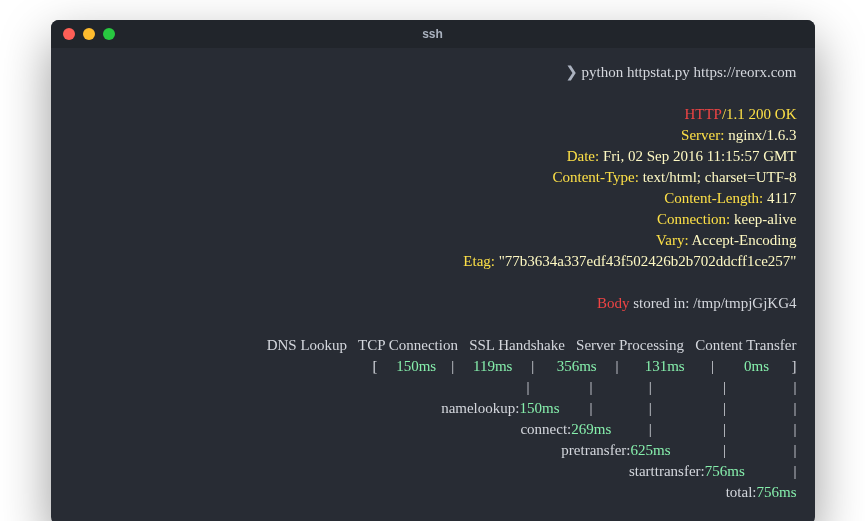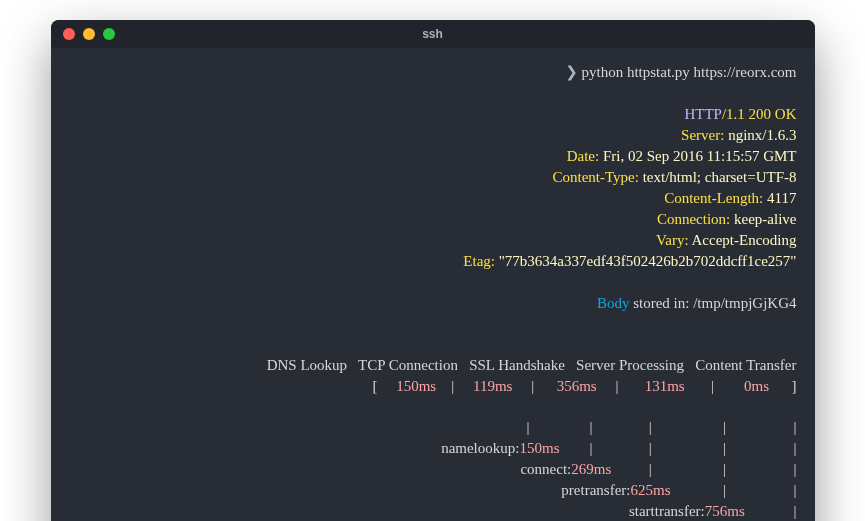--- a/index.html
+++ b/index.html
@@ -53,26 +53,26 @@
     .content {
       padding: 14px 18px 22px;
       color: #abb2bf;
       line-height: 1.4;
       white-space: pre;
       font-size: 15px;
       font-family: Liberation Serif, serif;
     }
     .prompt-chev { color: #abb2bf; }
     .cmd { color: #d4d7dd; }
-    .yellow-t { color: #0ea5e9; padding-left: 40px; }
+    .yellow-t { color: #ef4444; padding-left: 40px; }
     .gray-t { color: #fde047; }
-    .white-t { color: #d4d7dd; margin-top: 20px; }
-    .blue-t { color: #fca5a5; }
+    .white-t { color: #d4d7dd; }
+    .blue-t { color: #86efac; }
     .cyan-t { color: #fef9c3; }
-    .green-t { color: #c4b5fd; }
+    .green-t { color: #ef4444; }
     .br { display: block; height: 1.4em; }
     .line { display: block; }
   </style>
 </head>
 <body>
 
 <div class="terminal">
   <div class="titlebar">
     <div class="traffic-lights">
       <div class="dot red"></div>

